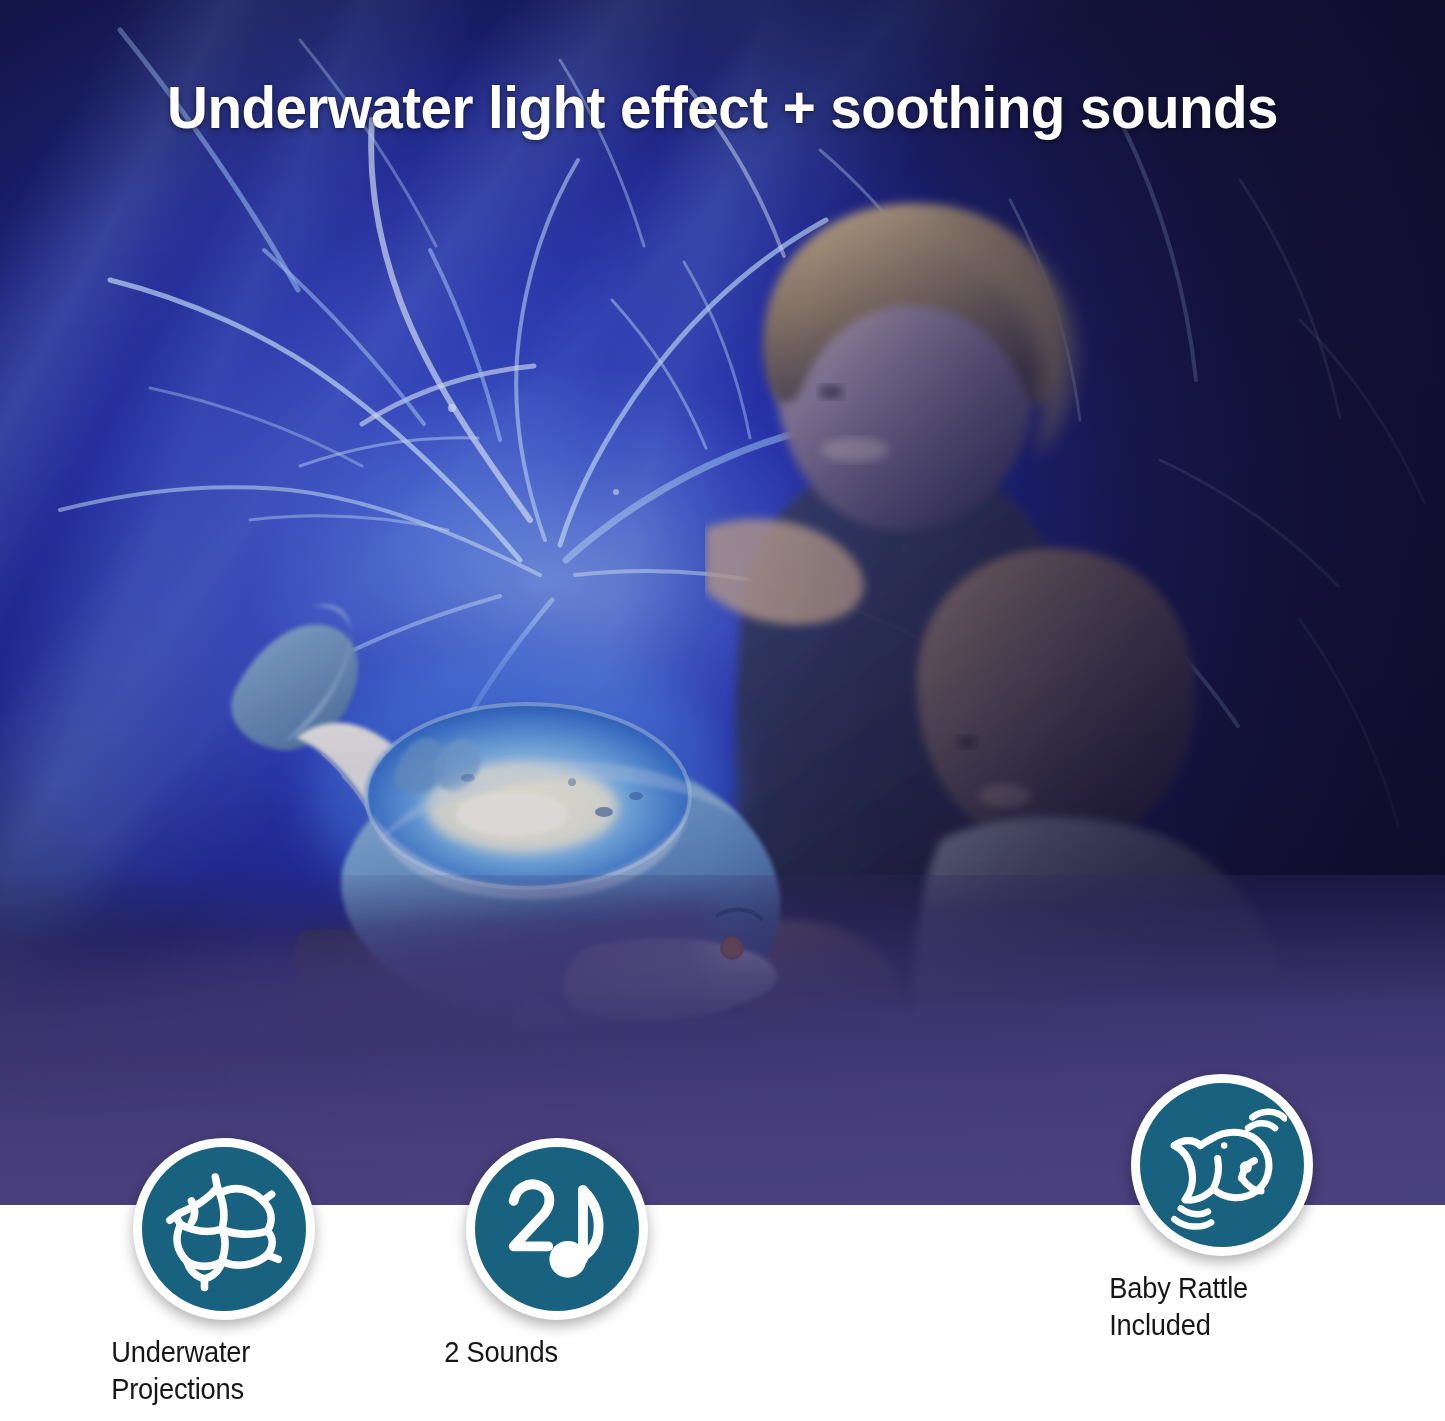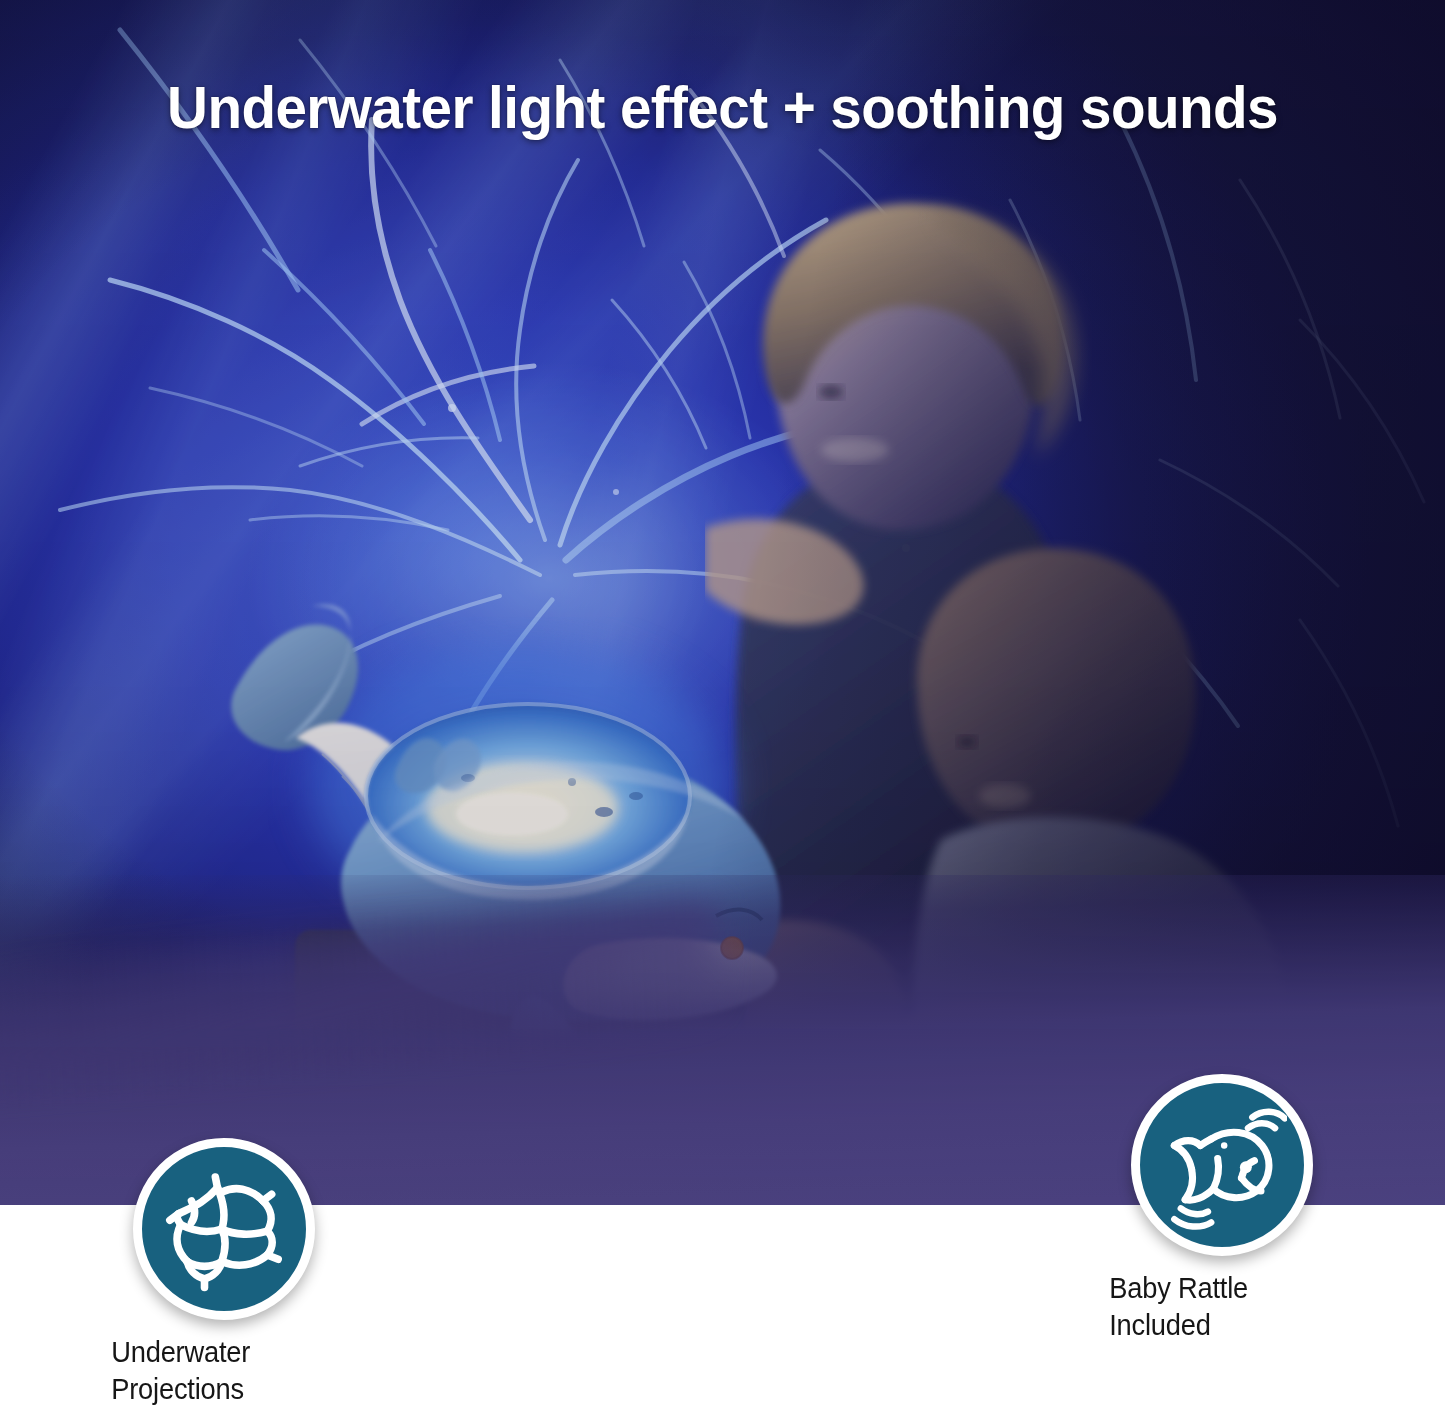--- a/index.html
+++ b/index.html
@@ -443,20 +443,38 @@
             </g>
           </svg>
         </span>
       </div>
       <div class="feature-label">
         <div>Underwater</div>
         <div>Projections</div>
       </div>
     </div>
 
+    <div class="feature" id="f2">
+      <div class="badge">
+        <span>
+          <svg viewBox="0 0 120 120">
+            <g fill="none" stroke="#ffffff" stroke-width="9" stroke-linecap="round" stroke-linejoin="round">
+              <path d="M20 34 C 22 22, 34 16, 44 20 C 54 24, 56 36, 48 46 L 20 76 L 52 76"></path>
+              <path d="M84 24 L 84 88"></path>
+              <path d="M84 24 C 94 34, 100 48, 98 64 C 97 72, 92 80, 84 86"></path>
+            </g>
+            <circle cx="70" cy="88" r="17" fill="#ffffff"></circle>
+          </svg>
+        </span>
+      </div>
+      <div class="feature-label">
+        <div>2 Sounds</div>
+        <div></div>
+      </div>
+    </div>
 
 
     <div class="feature" id="f4">
       <div class="badge">
         <span>
           <svg viewBox="0 0 120 120">
             <g fill="none" stroke="#ffffff" stroke-width="6.5" stroke-linecap="round" stroke-linejoin="round">
               <path d="M50 36 C 66 26, 86 28, 97 42 C 107 55, 105 74, 92 84 C 80 93, 62 92, 52 82"></path>
               <path d="M52 82 C 44 90, 34 94, 26 92"></path>
               <path d="M26 92 C 32 84, 34 74, 32 64"></path>

